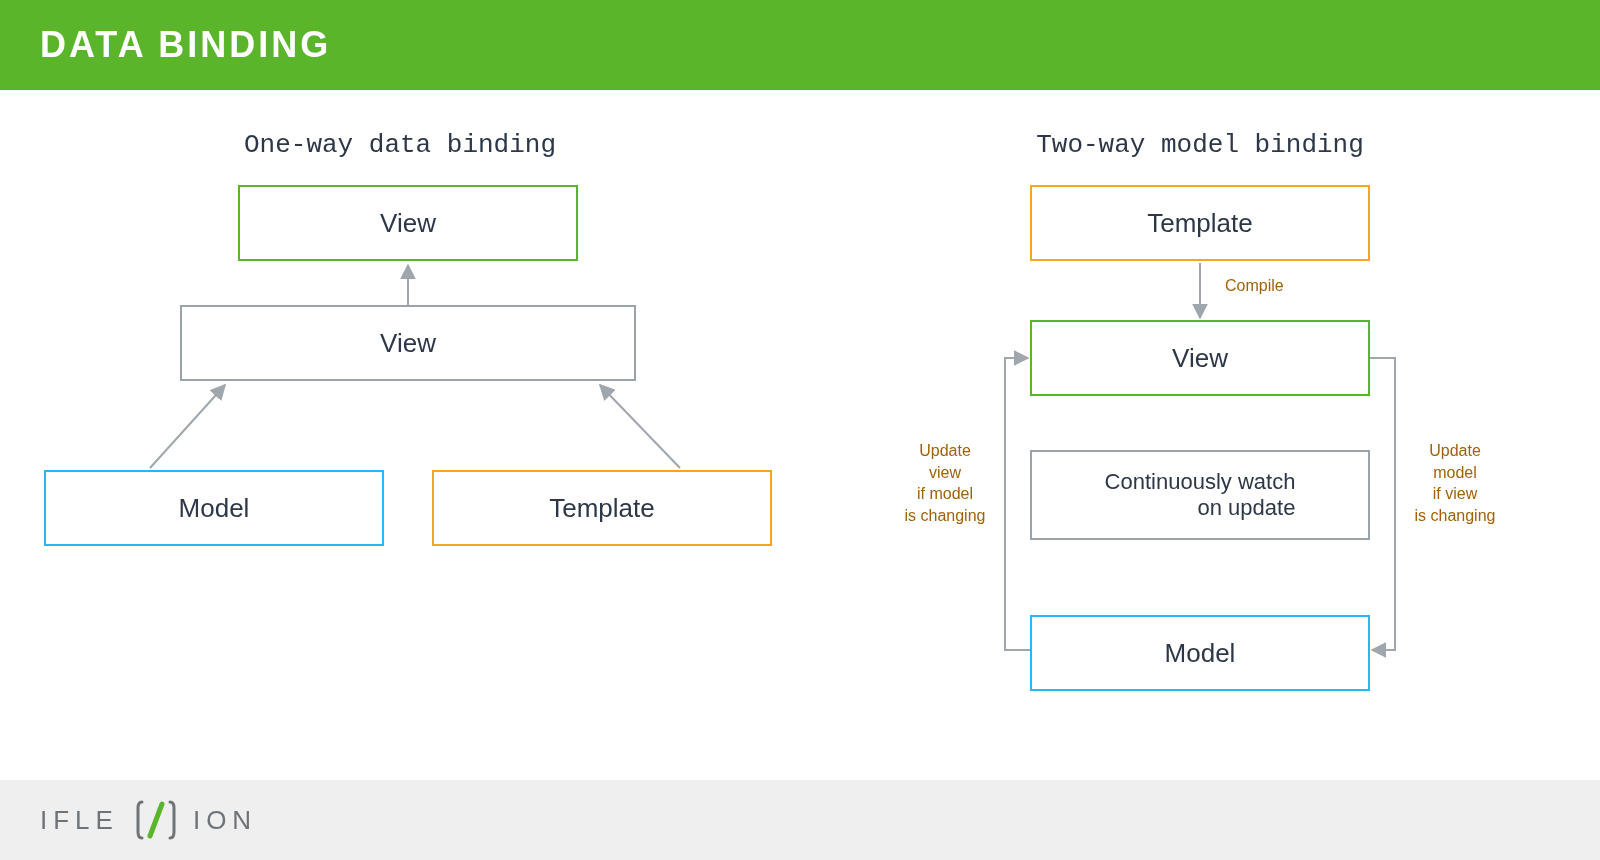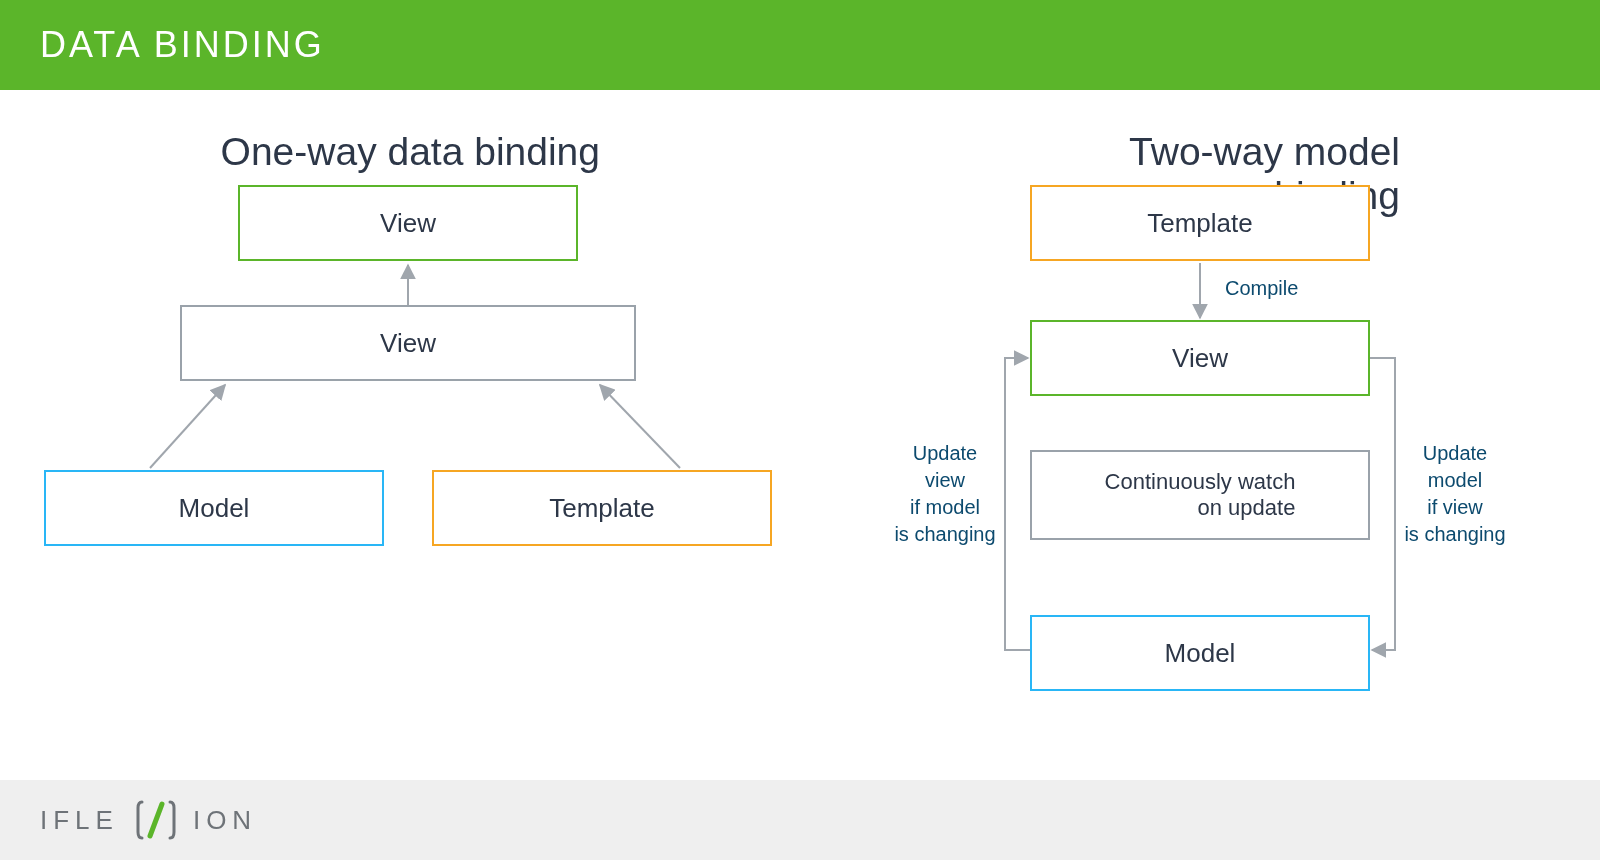--- a/index.html
+++ b/index.html
@@ -2,40 +2,40 @@
 <html><head>
 <meta charset="utf-8">
 <style>
   * { box-sizing: border-box; margin: 0; padding: 0; }
   html, body { width: 1600px; height: 860px; font-family: "Helvetica Neue", Helvetica, Arial, sans-serif; background: #fff; }
   .header {
     width: 100%; height: 90px; background: #5bb52a;
     display: flex; align-items: center; padding-left: 40px;
   }
   .header-title {
-    color: #fff; font-size: 36px; font-weight: 400; letter-spacing: 3px;
+    color: #fff; font-size: 36px; font-weight: 700; letter-spacing: 3px;
   }
   .canvas {
     position: relative; width: 1600px; height: 690px; background: #fff;
   }
   .section-title {
-    position: absolute; font-size: 39px; color: #2d3748; font-weight: 400;
-    text-align: right; width: 400px;
+    position: absolute; font-size: 26px; color: #2d3748; font-weight: 400;
+    text-align: center; width: 400px; font-family: Liberation Mono, monospace;
   }
   .box {
     position: absolute; display: flex; align-items: center; justify-content: center;
     font-size: 26px; color: #2d3748; background: #fff;
     border-width: 2px; border-style: solid;
   }
   .box.green   { border-color: #5bb52a; }
   .box.gray    { border-color: #9aa2aa; }
   .box.blue    { border-color: #29b6f6; }
   .box.orange  { border-color: #f6a623; }
   .annot {
-    position: absolute; font-size: 20px; color: #0c4a6e; text-align: center; line-height: 1.35;
+    position: absolute; font-size: 16px; color: #a16207; text-align: center; line-height: 1.35;
   }
   svg.arrows { position: absolute; left: 0; top: 0; width: 1600px; height: 690px; pointer-events: none; }
   .footer {
     width: 100%; height: 80px; background: #efefef;
     display: flex; align-items: center; justify-content: space-between;
     padding: 0 40px;
   }
   .footer-text { color: #8a8f94; font-size: 20px; }
   .logo { display: flex; align-items: center; gap: 15px; text-align: right; }
   .logo-text { color: #6e7378; font-size: 26px; letter-spacing: 6px; font-weight: 400; }

